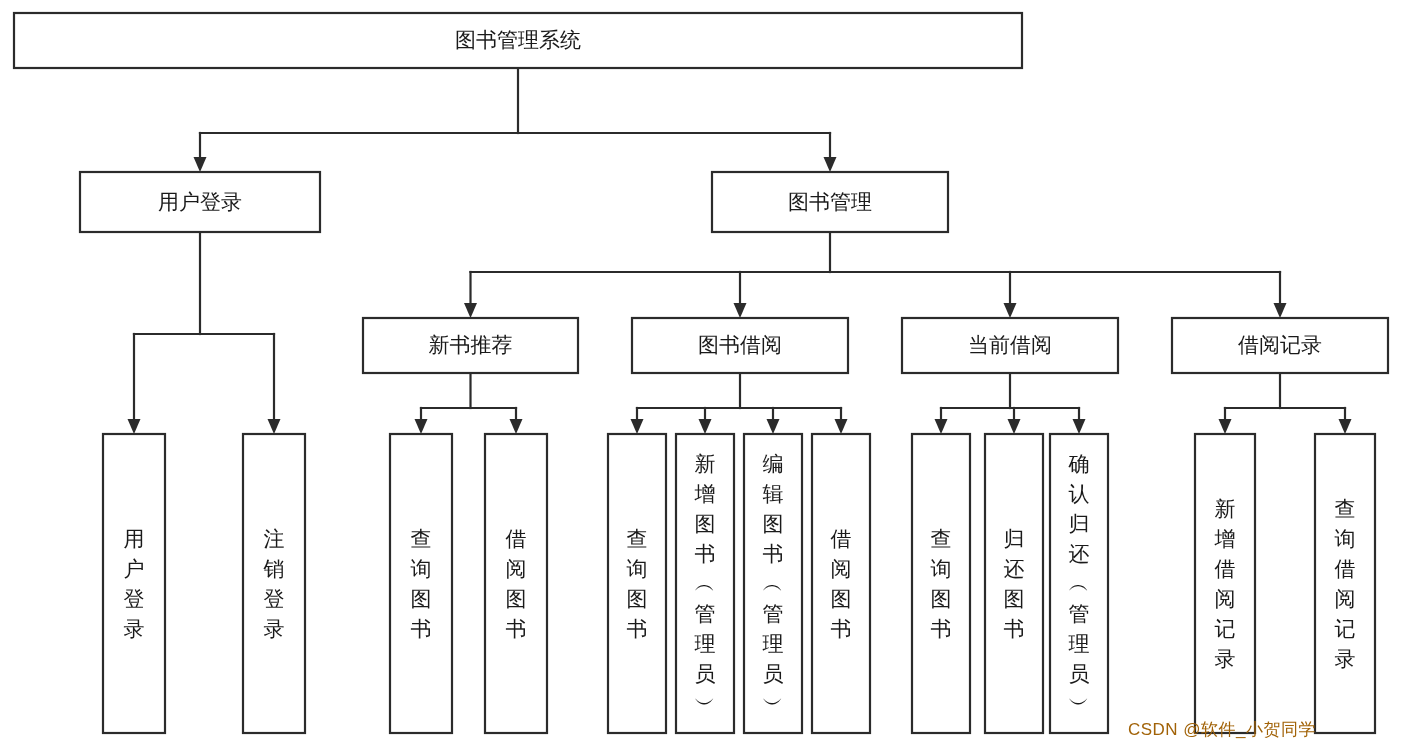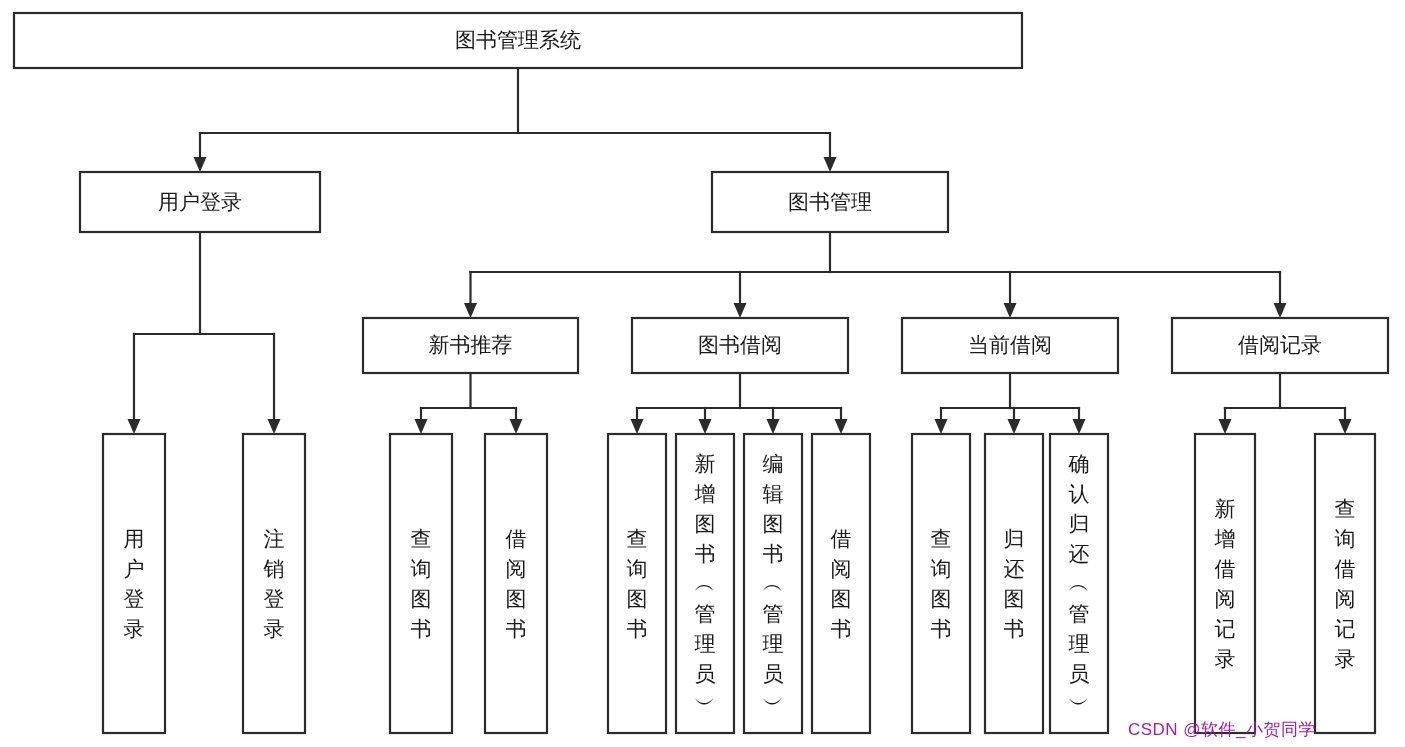--- a/index.html
+++ b/index.html
@@ -53,21 +53,21 @@
     font-size: 21px;
     fill: #1a1a1a;
     text-anchor: middle;
   }
   .watermark {
     position: absolute;
     right: 14px;
     bottom: 6px;
     font-family: "Liberation Sans", "DejaVu Sans", sans-serif;
     font-size: 17px;
-    color: #a21caf;
+    color: #a16207;
     letter-spacing: 0.5px;
     white-space: nowrap;
     user-select: none;
   }
 </style>
 </head>
 <body>
 
 <div id="diagram-root">
   <svg id="flow" viewBox="0 0 1405 747">

